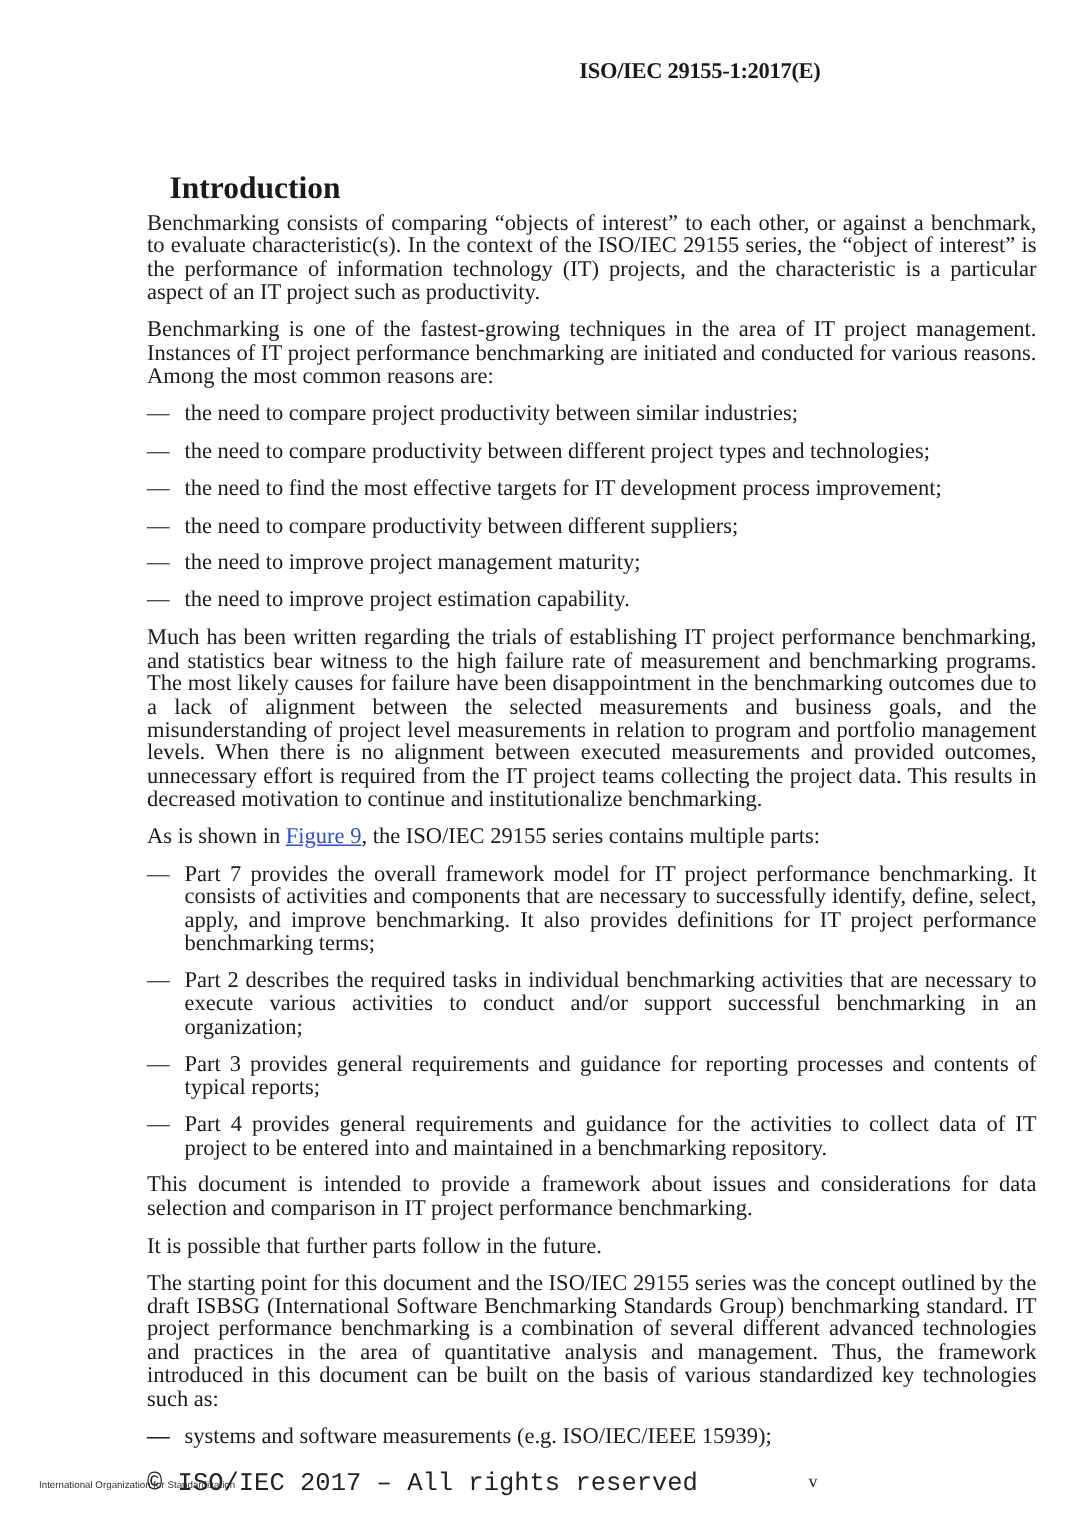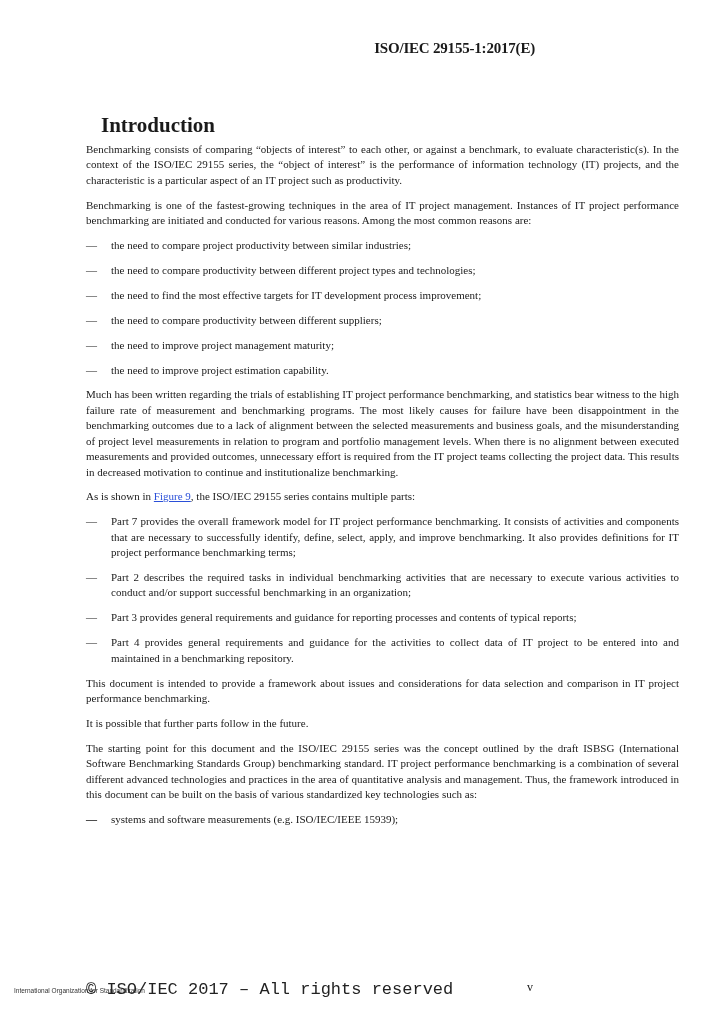--- a/index.html
+++ b/index.html
@@ -1,24 +1,24 @@
 <!DOCTYPE html>
 <html><head>
   <meta charset="utf-8">
   <style>
     html, body { margin: 0; padding: 0; background: #ffffff; }
     body { width: 724px; height: 1024px; position: relative; overflow: hidden;
       font-family: "DejaVu Serif", "Liberation Serif", serif; color: #1a1a1a; }
-    .page { position: absolute; left: 0; top: 0; width: 579px; height: 1024px; }
+    .page { position: absolute; left: 12px; top: 0; width: 579px; height: 1024px; }
     .doc-id { position: absolute; right: 44px; top: 40px; font-family: "Liberation Serif", serif;
       font-weight: bold; font-size: 15px; letter-spacing: -0.2px; }
     .title { position: absolute; left: 86px; top: 98px; font-family: "Liberation Serif", serif;
       font-weight: bold; font-size: 21px; margin: 15px; }
     .content { position: absolute; left: 86px; top: 142px; width: 593px;
-      font-family: "Liberation Serif", serif; font-size: 11px; line-height: 15.4px; }
+      font-family: "Liberation Serif", serif; font-size: 15px; line-height: 15.4px; }
     .content p { margin: 0 0 9.5px 0; text-align: justify; }
     .content ul { list-style: none; margin: 0 0 9.5px 0; padding: 0; }
     .content li { position: relative; padding-left: 25px; margin-bottom: 9.5px; text-align: justify; }
     .content li .dash { position: absolute; left: 0; top: 0; }
     .link { color: #2a4fd8; text-decoration: underline; }
     .footer-org { position: absolute; left: 14px; top: 987px; font-family: "Liberation Sans", sans-serif;
       font-size: 6.5px; color: #333; }
     .footer-copy { position: absolute; left: 86px; top: 980px; font-family: Liberation Mono, monospace;
       font-size: 17px; color: #222; }
     .page-num { position: absolute; right: 46px; top: 980px; font-family: "Liberation Serif", serif;

